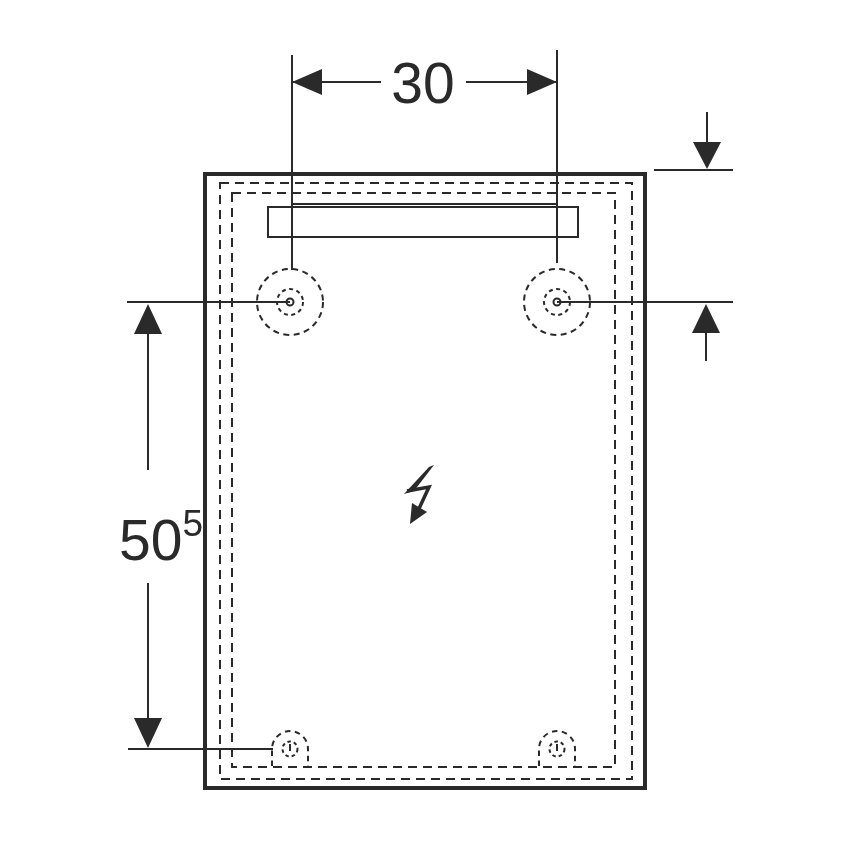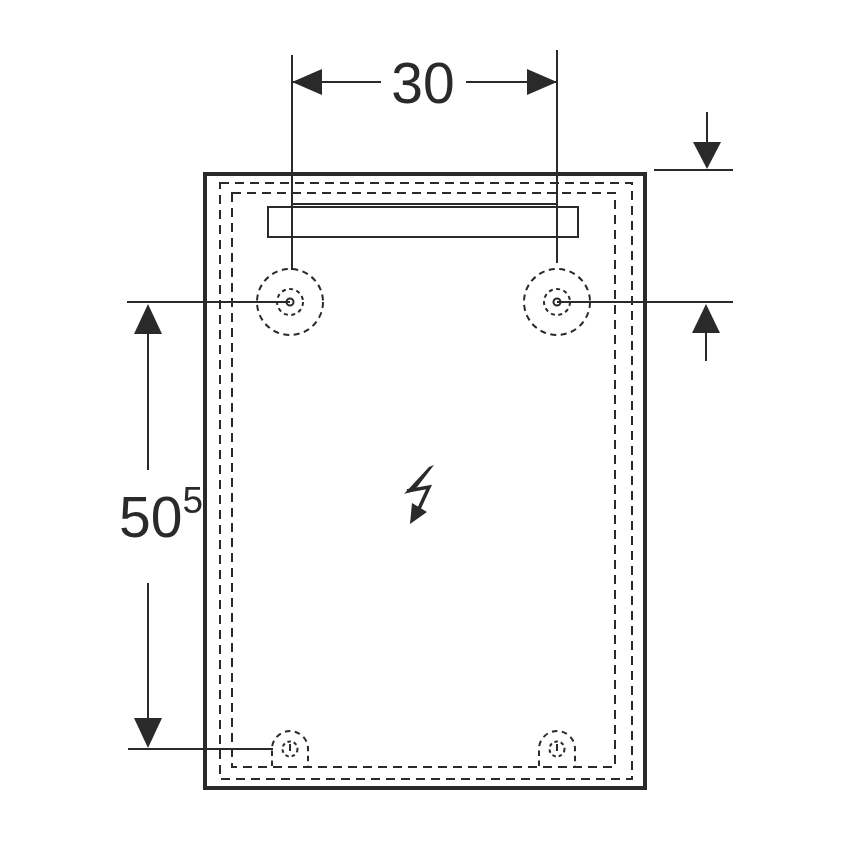--- a/index.html
+++ b/index.html
@@ -104,17 +104,17 @@
       <polyline points="407,491 429,487 417,513" stroke-width="3.5"></polyline>
       <polygon points="410,524 427,512 412,503" fill="#2a2a2a" stroke="none"></polygon>
     </g>
   </svg>
 
   <div class="dim-label" style="left:423px;top:83px;">
     <span>30</span>
   </div>
 
 
-  <div class="dim-label" style="left:161px;top:517px;">
+  <div class="dim-label" style="left:161px;top:540px;">
     <span>50</span><sup>5</sup>
   </div>
 
 </div>
 
 </body></html>

